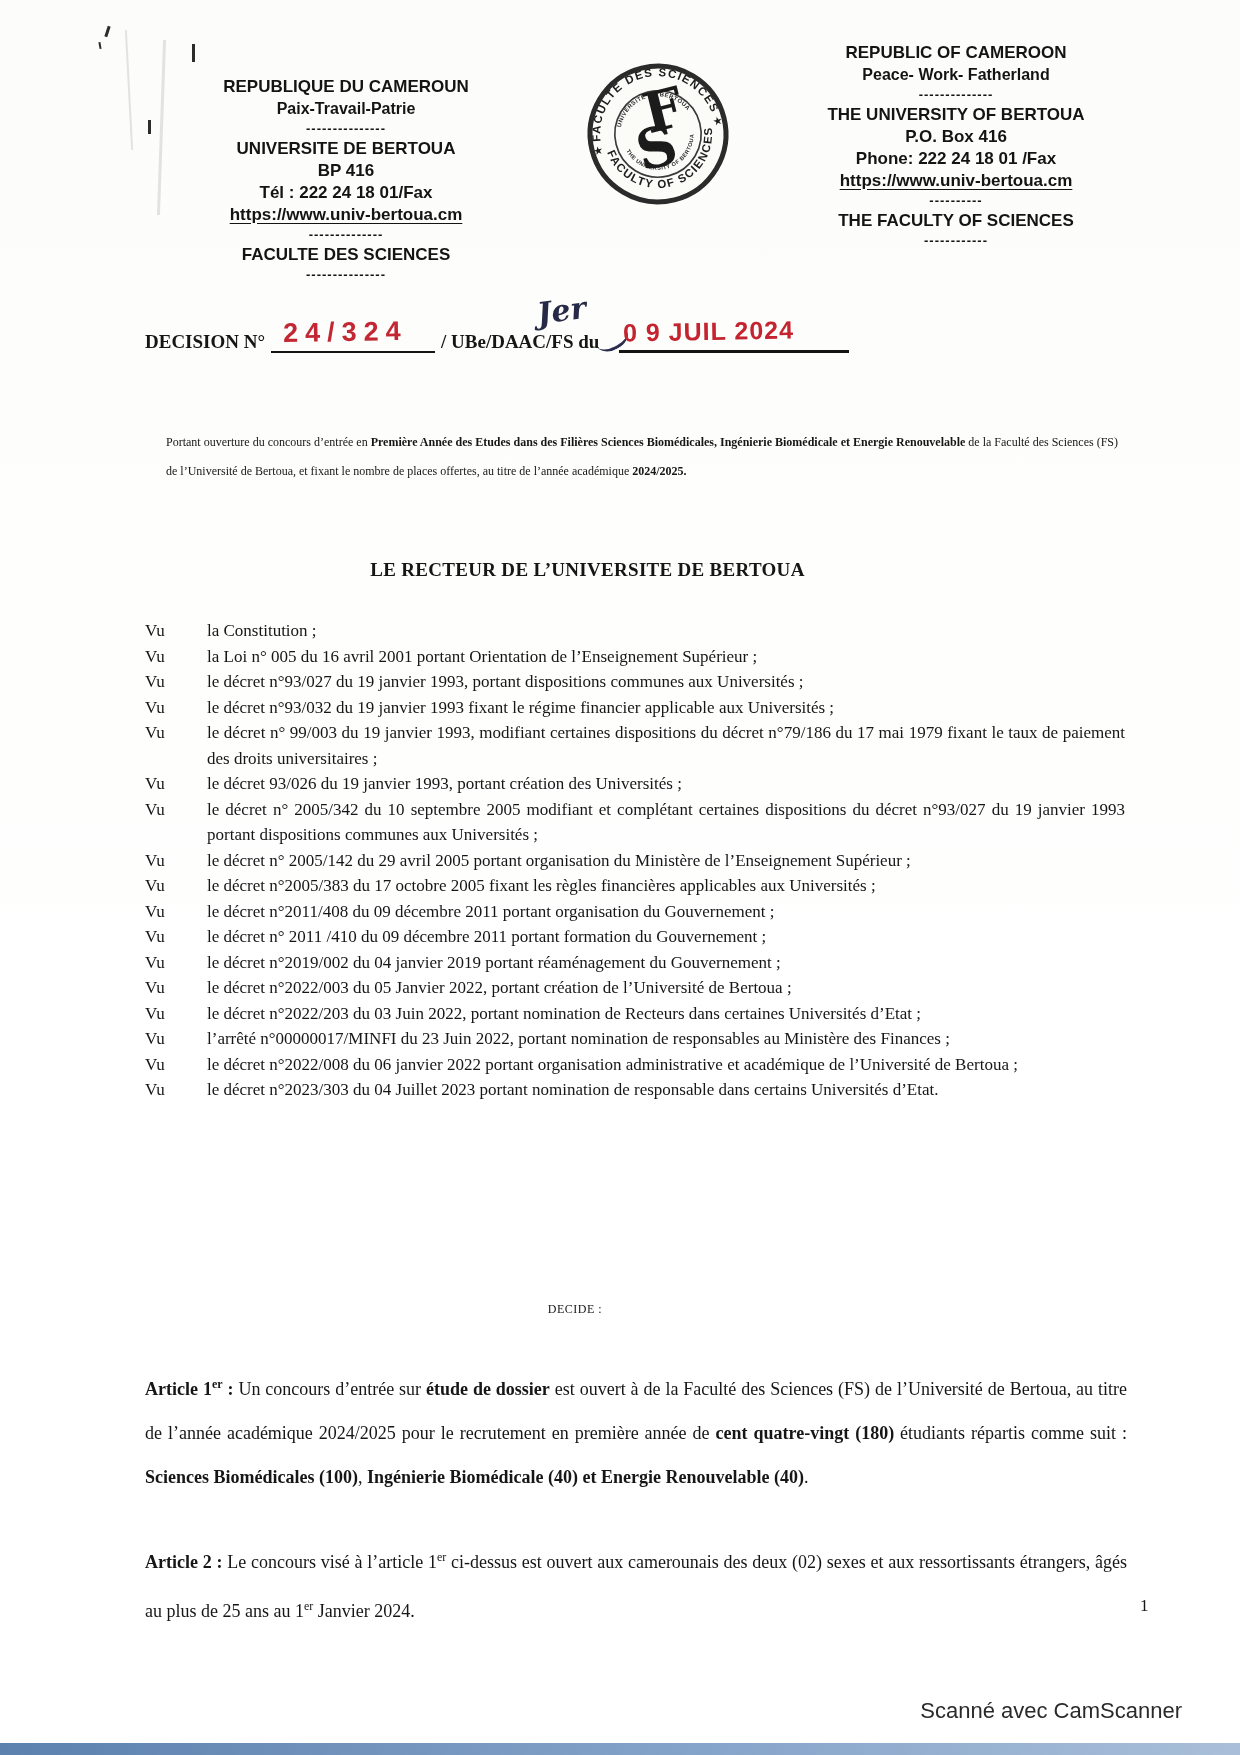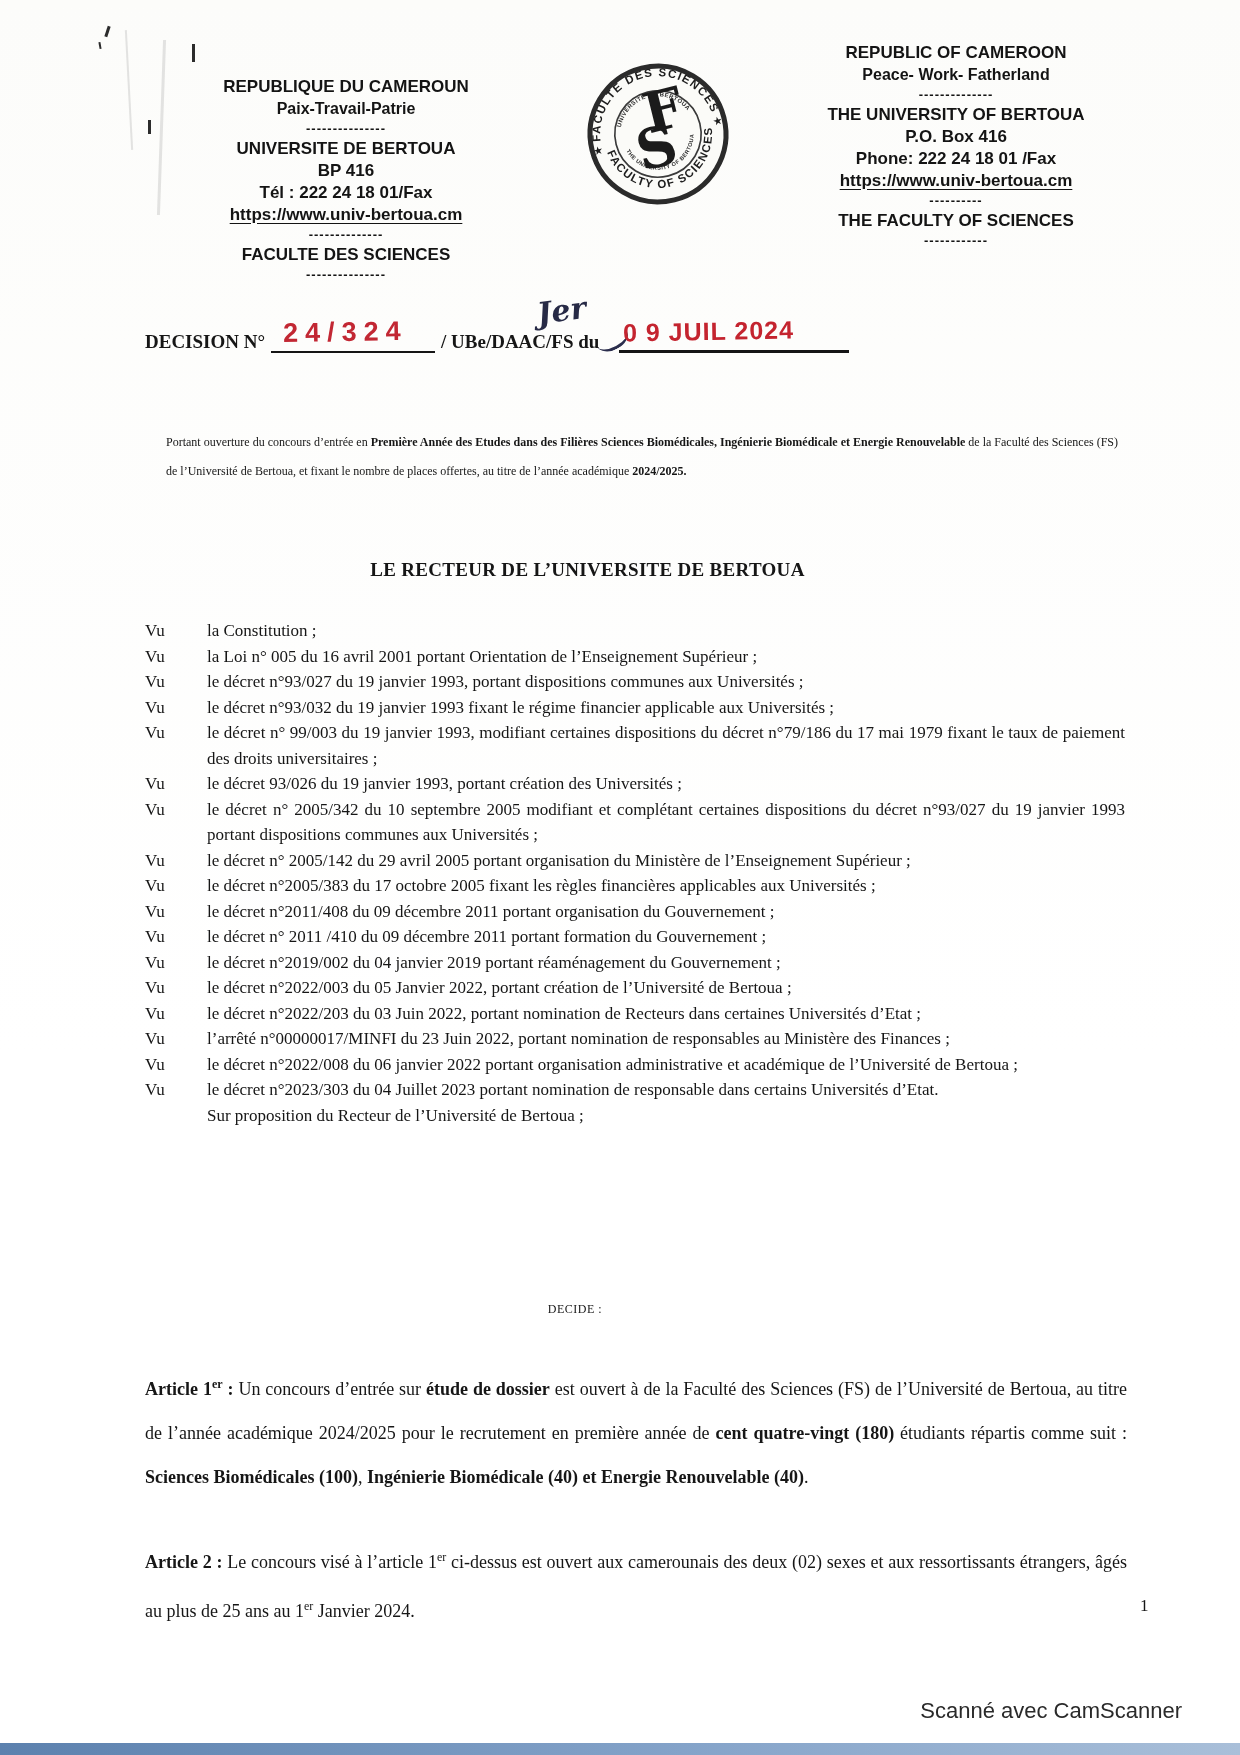--- a/index.html
+++ b/index.html
@@ -216,24 +216,20 @@
         <span class="vu-t">l’arrêté n°00000017/MINFI du 23 Juin 2022, portant nomination de responsables au Ministère des Finances ;</span>
       </div>
     <div class="vu-row">
         <span class="vu-l">Vu</span>
         <span class="vu-t">le décret n°2022/008 du 06 janvier 2022 portant organisation administrative et académique de l’Université de Bertoua ;</span>
       </div>
     <div class="vu-row">
         <span class="vu-l">Vu</span>
         <span class="vu-t">le décret n°2023/303 du 04 Juillet 2023 portant nomination de responsable dans certains Universités d’Etat.</span>
       </div>
-    <div class="vu-row">
-        <span class="vu-l"></span>
-        <span class="vu-t">Sur proposition du Recteur de l’Université de Bertoua ;</span>
-      </div>
   </div>
 
   <h2 class="decide">DECIDE :</h2>
 
   <p class="article a1"><span class="alabel"><span>Article 1</span><sup>er</sup></span><span class="b"> :</span><span> Un concours d’entrée sur </span><span class="b">étude de dossier</span><span> est ouvert à de la Faculté des Sciences (FS) de l’Université de Bertoua, au titre de l’année académique 2024/2025 pour le recrutement en première année de </span><span class="b">cent quatre-vingt (180)</span><span> étudiants répartis comme suit : </span><span class="b">Sciences Biomédicales (100)</span><span>, </span><span class="b">Ingénierie Biomédicale (40) et Energie Renouvelable (40)</span><span>.</span></p>
 
   <p class="article a2"><span class="alabel"><span>Article 2</span><span> :</span></span><span> Le concours visé à l’article 1</span><sup>er</sup><span> ci-dessus est ouvert aux camerounais des deux (02) sexes et aux ressortissants étrangers, âgés au plus de 25 ans au 1</span><sup>er</sup><span> Janvier 2024.</span></p>
 
   <div class="pageno">1</div>
 

